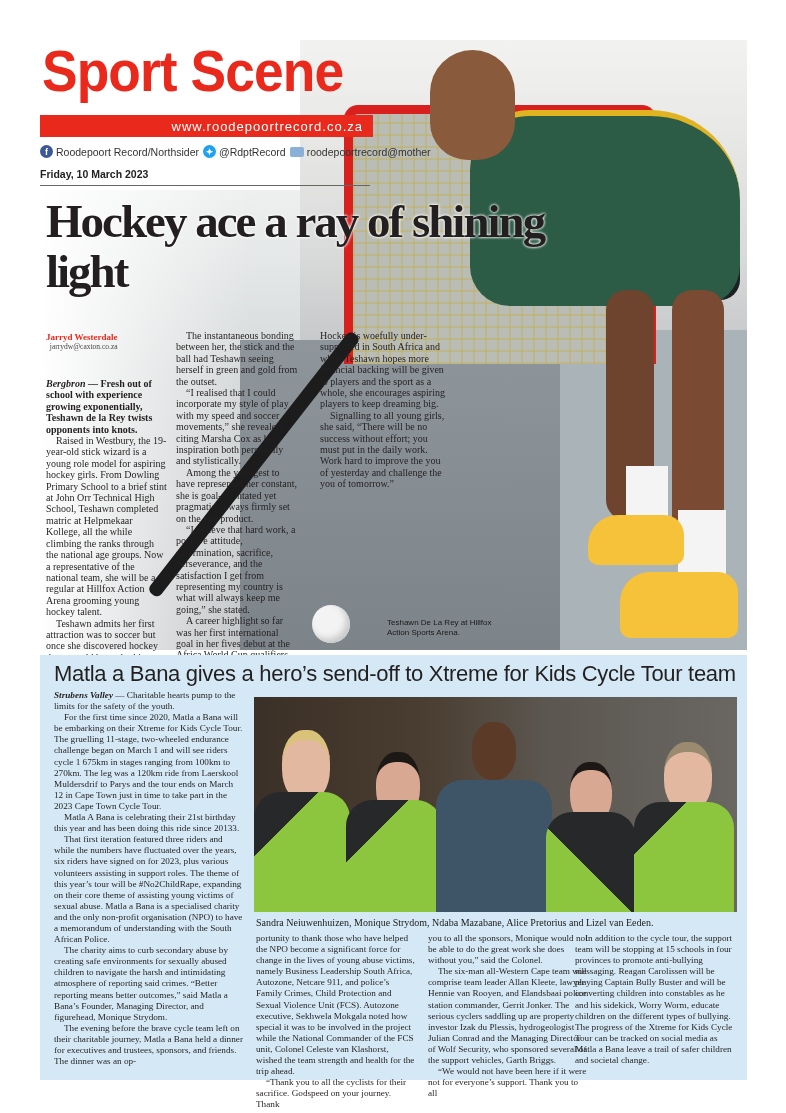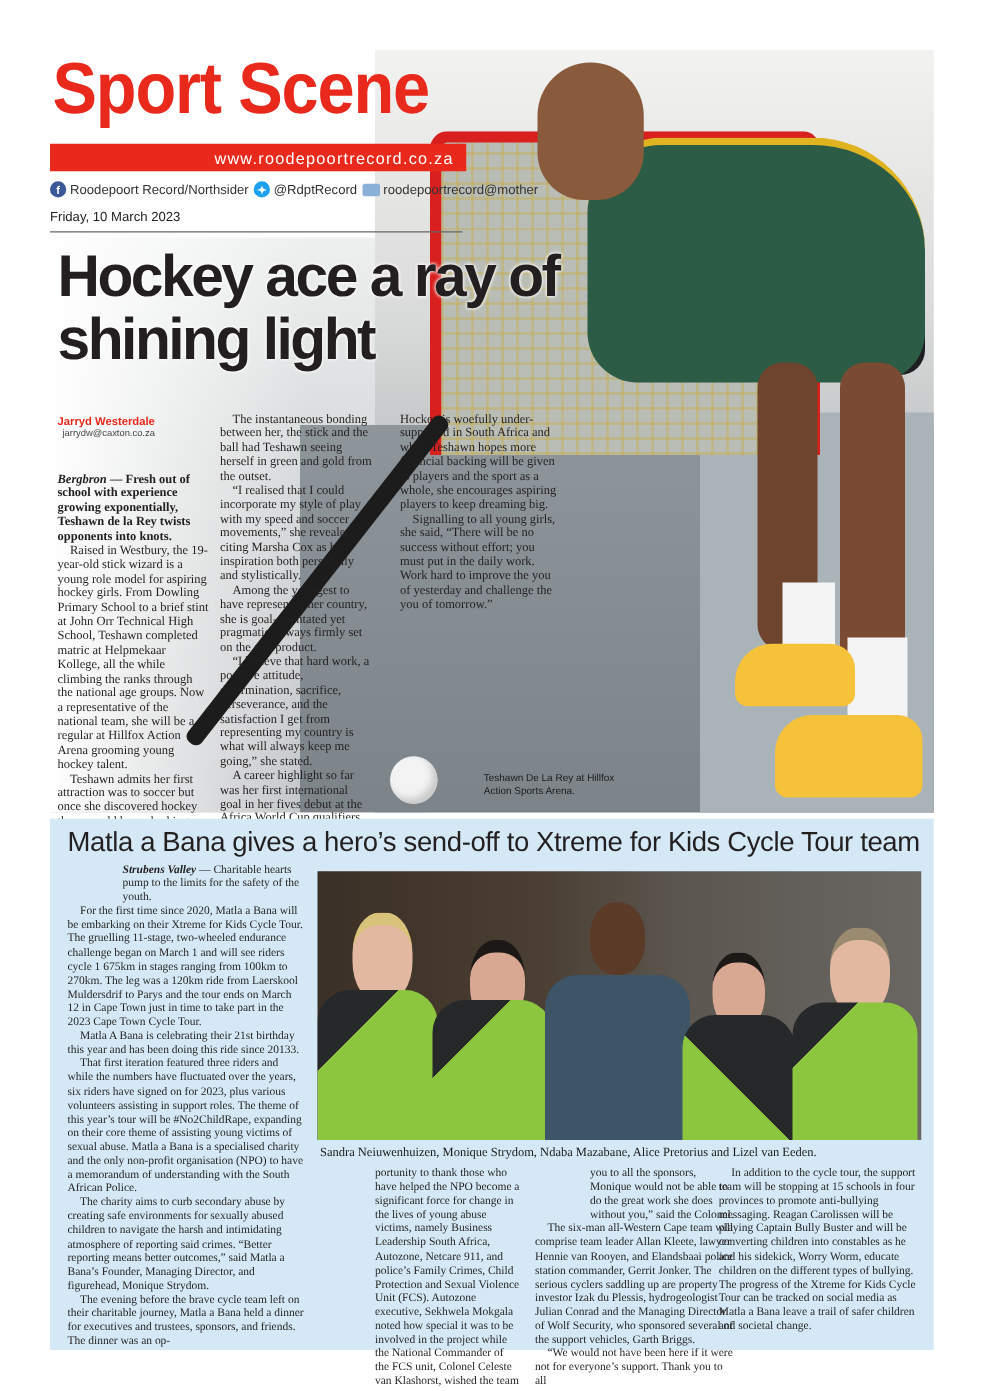--- a/index.html
+++ b/index.html
@@ -72,31 +72,31 @@
     position: absolute; left: 40px; top: 145px; display: flex; align-items: center; gap: 4px;
     font-family: "Liberation Sans", sans-serif; font-size: 10.5px; color: #333;
   }
   .social-item { display: flex; align-items: center; gap: 3px; }
   .icon-circle { width: 13px; height: 13px; border-radius: 50%; display: inline-flex; align-items: center; justify-content: center; color: #fff; font-size: 9px; font-weight: 700; }
   .fb { background: #3b5998; }
   .tw { background: #1da1f2; }
   .mail { background: #8ab0d8; border-radius: 2px; width: 14px; height: 10px; }
   .date-line {
     position: absolute; left: 40px; top: 168px; width: 330px; border-bottom: 1px solid #666;
-    font-family: "Liberation Sans", sans-serif; font-weight: 400; font-size: 10.5px; padding-bottom: 5px; color: #222;
+    font-family: "Liberation Sans", sans-serif; font-weight: 700; font-size: 10.5px; padding-bottom: 5px; color: #222;
   }
   .headline {
     position: absolute; left: 46px; top: 196px; margin: 0; width: 520px;
-    font-family: Liberation Sans, sans-serif; font-weight: 700; font-size: 47px; line-height: 50px; color: #231f20;
+    font-family: Liberation Serif, serif; font-weight: 700; font-size: 47px; line-height: 50px; color: #231f20;
     letter-spacing: -2px;
     text-shadow: 0 0 3px #fff, 0 0 3px #fff;
   }
 
   
-  .byline { position: absolute; left: 46px; top: 332px; font-family: Liberation Sans, sans-serif; }
+  .byline { position: absolute; left: 46px; top: 332px; font-family: Liberation Serif, serif; }
   .byline-name { color: #e8291c; font-weight: 700; font-size: 9px; }
   .byline-email { color: #444; font-size: 7.5px; text-align: right; }
   .col { position: absolute; font-size: 10px; line-height: 11.4px; color: #231f20; }
   .col p { margin: 0; text-indent: 10px; }
   .col p.noindent { text-indent: 0; }
   .lede { font-weight: 700; }
   .col1 { left: 46px; top: 378px; width: 122px; }
   .col2 { left: 176px; top: 330px; width: 122px; }
   .col3 { left: 320px; top: 330px; width: 128px; }
   .photo-caption {
@@ -120,21 +120,21 @@
   }
   .person { position: absolute; bottom: 0; }
   .p-head { position: absolute; border-radius: 45%; }
   .p-shirt { position: absolute; bottom: 0; border-radius: 26px 26px 0 0; }
   .box-caption {
     position: absolute; left: 216px; top: 262px;
     font-family: Liberation Serif, serif; font-size: 10px; color: #1a1a1a;
   }
   .bcol { position: absolute; font-size: 9.2px; line-height: 11.1px; color: #231f20; }
   .bcol p { margin: 0; text-indent: 10px; }
-  .bcol p.noindent { text-indent: 0; margin-left: 44px; }
+  .bcol p.noindent { text-indent: 0; }
   .bcol1 { left: 14px; top: 35px; width: 190px; }
   .bcol2 { left: 216px; top: 278px; width: 160px; }
   .bcol3 { left: 388px; top: 278px; width: 160px; }
   .bcol4 { left: 535px; top: 278px; width: 160px; }
 </style>
 </head>
 <body>
 
 <div class="court-left"></div>
 <div class="hero-photo"></div>
@@ -182,21 +182,21 @@
 
 <div class="col col1">
   <p class="noindent lede"><i>Bergbron</i><span> — Fresh out of school with experience growing exponentially, Teshawn de la Rey twists opponents into knots.</span></p>
   <p>Raised in Westbury, the 19-year-old stick wizard is a young role model for aspiring hockey girls. From Dowling Primary School to a brief stint at John Orr Technical High School, Teshawn completed matric at Helpmekaar Kollege, all the while climbing the ranks through the national age groups. Now a representative of the national team, she will be a regular at Hillfox Action Arena grooming young hockey talent.</p>
   <p>Teshawn admits her first attraction was to soccer but once she discovered hockey there would be no looking back. “My mother introduced me to hockey in early 2017, and I fell in love with it the moment I picked up that stick and started playing. I went for my first provincial trials at the end of the year in 2017 and made the U13 A and U14A provincial teams,” she said.</p>
 </div>
 
 <div class="col col2">
   <p>The instantaneous bonding between her, the stick and the ball had Teshawn seeing herself in green and gold from the outset.</p>
   <p>“I realised that I could incorporate my style of play with my speed and soccer movements,” she revealed, citing Marsha Cox as her inspiration both personally and stylistically.</p>
-  <p>Among the youngest to have represented her country, she is goal-orientated yet pragmatic, always firmly set on the end product.</p>
+  <p>Among the youngest to have represented her constant, she is goal-orientated yet pragmatic, always firmly set on the end product.</p>
   <p>“I believe that hard work, a positive attitude, determination, sacrifice, perseverance, and the satisfaction I get from representing my country is what will always keep me going,” she stated.</p>
   <p>A career highlight so far was her first international goal in her fives debut at the Africa World Cup qualifiers in December 2022 where she would help her team qualify for the 2024 Fives Hockey World Cup.</p>
   <p style="width:100px">Going forward, she lists constant daily improvement, sharing her skills, and inspiring others to love the game as immediate ambitions.</p>
 </div>
 
 <div class="col col3">
   <p class="noindent">Hockey is woefully under-supported in South Africa and while Teshawn hopes more financial backing will be given to players and the sport as a whole, she encourages aspiring players to keep dreaming big.</p>
   <p>Signalling to all young girls, she said, “There will be no success without effort; you must put in the daily work. Work hard to improve the you of yesterday and challenge the you of tomorrow.”</p>
 </div>
 

